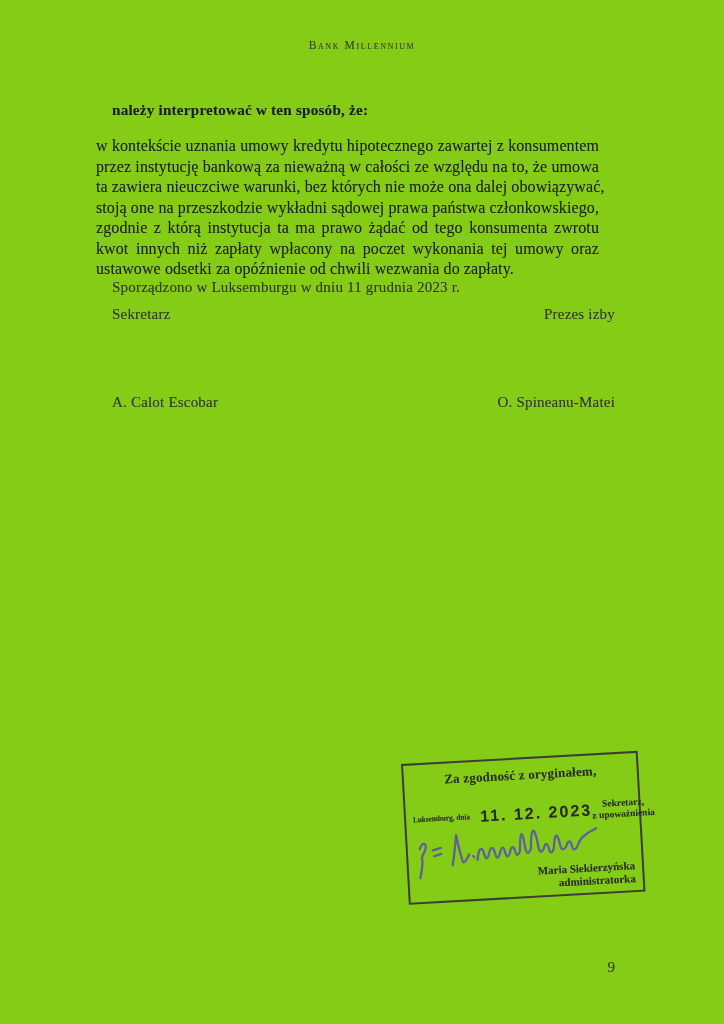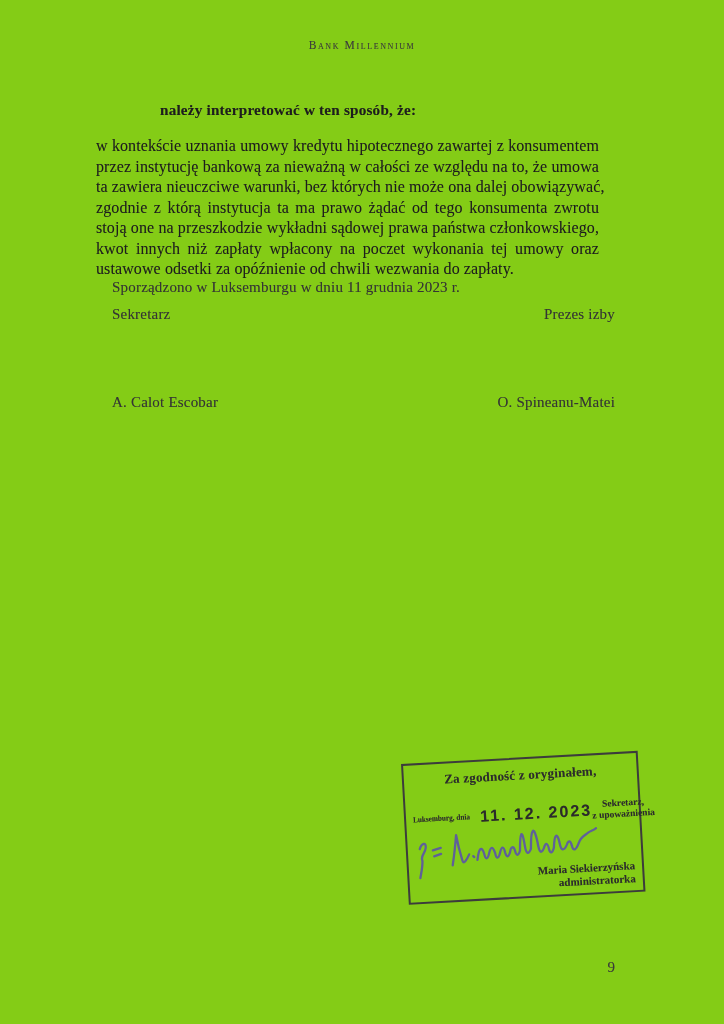--- a/index.html
+++ b/index.html
@@ -18,21 +18,21 @@
     position:absolute;top:39px;left:0;width:100%;
     text-align:center;
     font-variant:small-caps;
     font-size:11.5px;letter-spacing:1.6px;
     color:#3d3d3d;
   }
 
   
   .intro{
     position:absolute;left:112px;top:101px;width:503px;
-    font-weight:bold;font-size:15.2px;color:#1d1d1d;letter-spacing:.2px;margin-left:48px;
+    font-weight:bold;font-size:15.2px;color:#1d1d1d;letter-spacing:.2px;
   }
   .para{
     position:absolute;left:96px;top:136px;width:503px;
     font-weight:normal;font-size:16px;color:#1d1d1d;letter-spacing:.1px;
   }
   .para .jline{
     text-align:justify;
     text-align-last:justify;
     line-height:20.5px;height:20.5px;
     white-space:nowrap;
@@ -102,22 +102,22 @@
 <div class="page">
 
   <div class="bank-header">Bank Millennium</div>
 
   <div class="intro">należy interpretować w ten sposób, że:</div>
 
   <div class="para">
     <div class="jline">w kontekście uznania umowy kredytu hipotecznego zawartej z konsumentem</div>
     <div class="jline">przez instytucję bankową za nieważną w całości ze względu na to, że umowa</div>
     <div class="jline">ta zawiera nieuczciwe warunki, bez których nie może ona dalej obowiązywać,</div>
+    <div class="jline">stoją one na przeszkodzie wykładni sądowej prawa państwa członkowskiego,</div>
     <div class="jline">zgodnie z którą instytucja ta ma prawo żądać od tego konsumenta zwrotu</div>
-    <div class="jline">stoją one na przeszkodzie wykładni sądowej prawa państwa członkowskiego,</div>
     <div class="jline">kwot innych niż zapłaty wpłacony na poczet wykonania tej umowy oraz</div>
     <div class="lline">ustawowe odsetki za opóźnienie od chwili wezwania do zapłaty.</div>
   </div>
 
   <div class="dateline">Sporządzono w Luksemburgu w dniu 11 grudnia 2023 r.</div>
 
   <div class="roles">
     <span>Sekretarz</span>
     <span>Prezes izby</span>
   </div>

